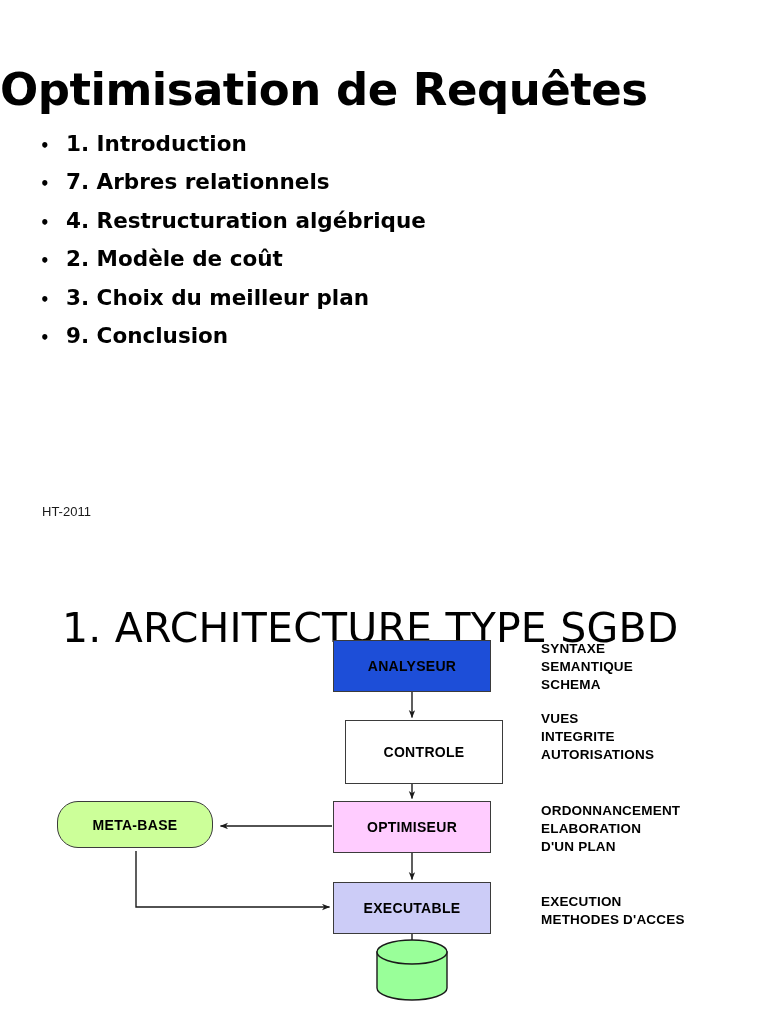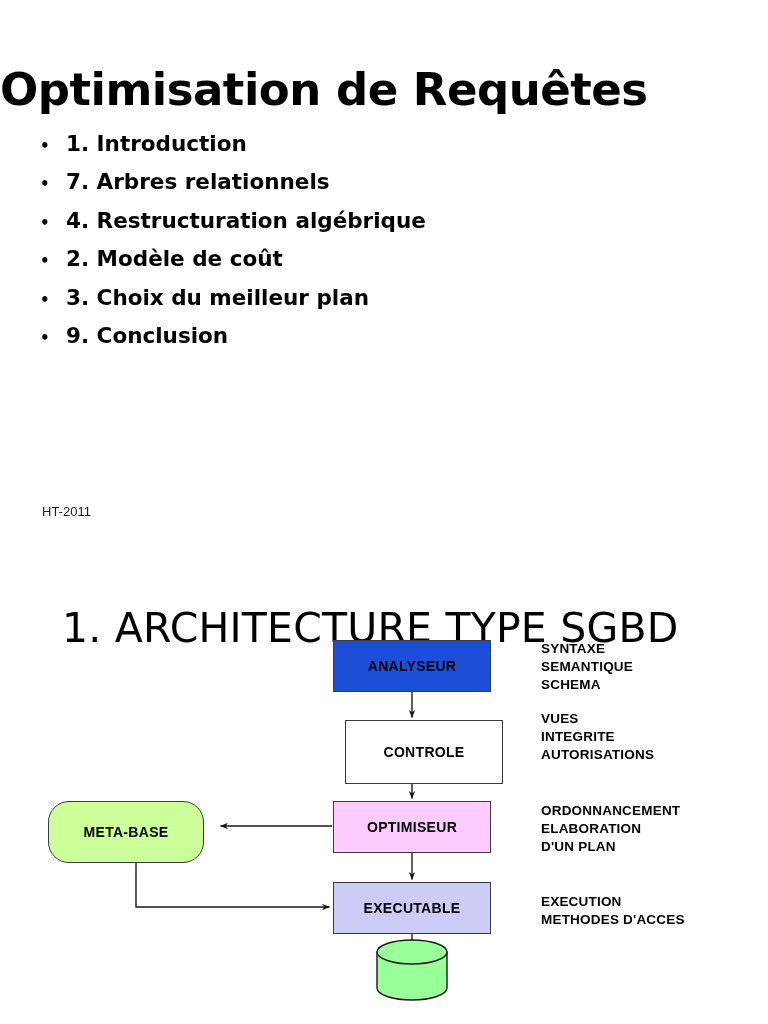--- a/index.html
+++ b/index.html
@@ -109,21 +109,21 @@
     font-weight: bold;
     font-size: 14px;
     letter-spacing: 0.3px;
     color: #000;
     white-space: nowrap;
   }
   #box-analyseur  { left: 333px; top: 100px; width: 158px; height: 52px; }
   #box-controle   { left: 333px; top: 180px; width: 158px; height: 64px; margin-left: 12px; }
   #box-optimiseur { left: 333px; top: 261px; width: 158px; height: 52px; }
   #box-executable { left: 333px; top: 342px; width: 158px; height: 52px; }
-  #box-metabase   { left: 48px;  top: 261px; width: 156px; height: 62px; border-radius: 21px; }
+  #box-metabase   { left: 57px;  top: 261px; width: 156px; height: 47px; border-radius: 21px; }
 
   .annotation {
     position: absolute;
     font-family: "Liberation Sans", sans-serif;
     font-weight: bold;
     font-size: 13.5px;
     line-height: 18px;
     letter-spacing: 0.2px;
     color: #000;
     white-space: pre-line;

